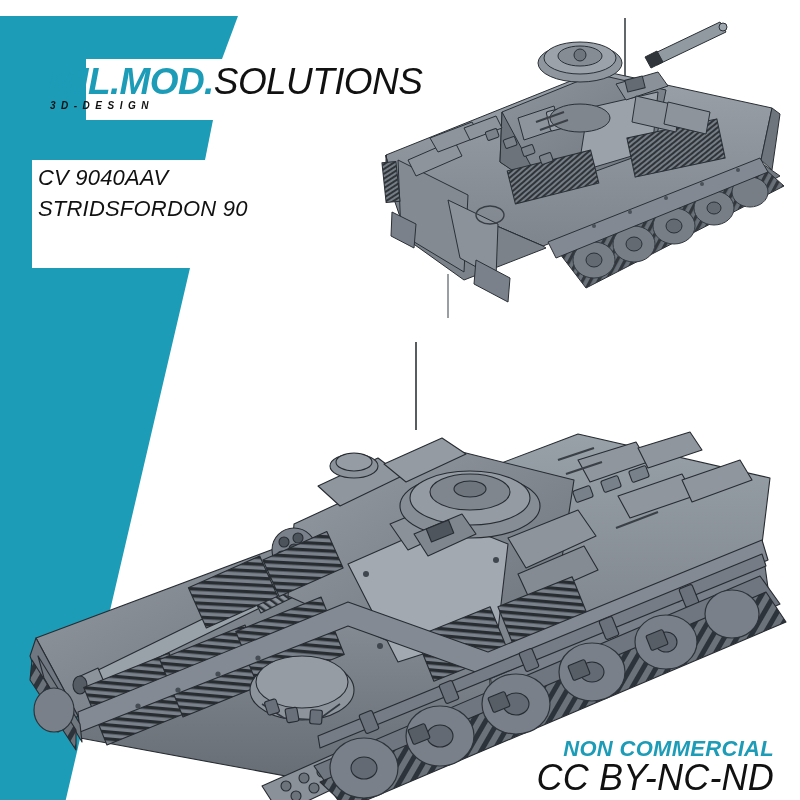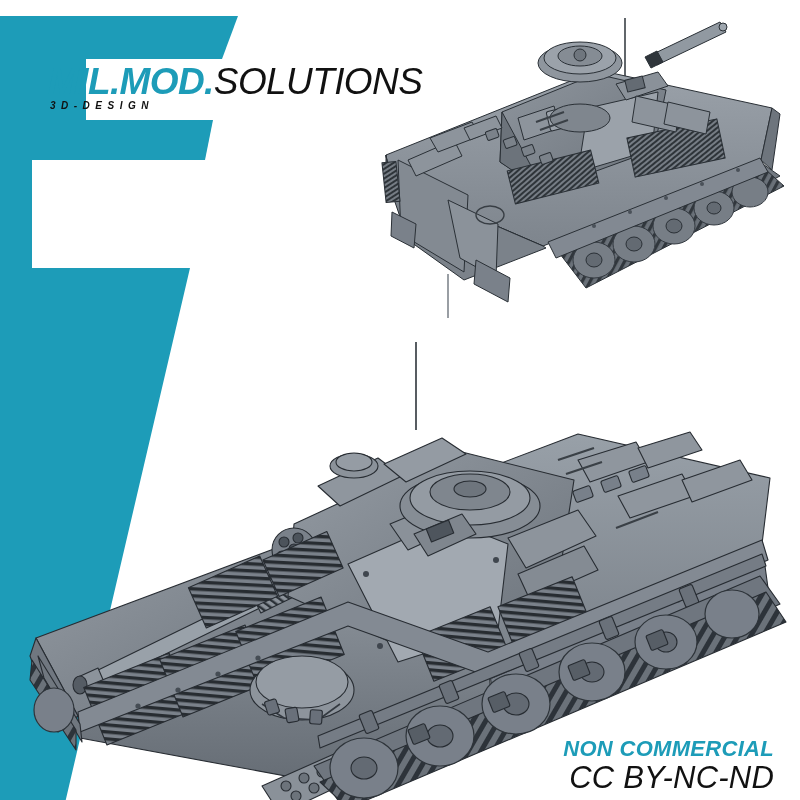--- a/index.html
+++ b/index.html
@@ -45,21 +45,21 @@
 
   
   .license{
     position:absolute;right:26px;bottom:22px;text-align:right;
   }
   .lic-top{
     font-size:22px;font-weight:bold;font-style:italic;color:#1D9CB8;
     letter-spacing:0.3px;line-height:24px;white-space:nowrap;
   }
   .lic-bot{
-    font-size:31px;font-style:italic;color:#111111;
+    font-size:36px;font-style:italic;color:#111111;
     letter-spacing:0.2px;line-height:33px;white-space:nowrap;
   }
 
   
   .render{position:absolute;}
   #render-top{left:368px;top:-6px;width:436px;height:310px;}
   #render-bottom{left:18px;top:322px;width:772px;height:470px;}
 </style>
 </head>
 <body>
@@ -78,20 +78,22 @@
 
     <polygon points="0,144 32,144 32,252 0,252" fill="#1D9CB8"></polygon>
   </svg>
 
   <div class="brand-wrap">
     <span class="brand-title"><span class="brand-mil">MIL.MOD.</span><span class="brand-sol">SOLUTIONS</span></span>
   </div>
   <div class="brand-sub">3D-DESIGN</div>
 
   <div class="model-box">
+    <div class="model-line">CV 9040AAV</div>
+    <div class="model-line">STRIDSFORDON 90</div>
   </div>
 
   <div class="license">
     <div class="lic-top">NON COMMERCIAL</div>
     <div class="lic-bot">CC BY-NC-ND</div>
   </div>
 
   <svg class="render" id="render-top" viewBox="0 0 436 310">
     <defs>
       <linearGradient id="tg1" x1="0" y1="0" x2="0" y2="1">

